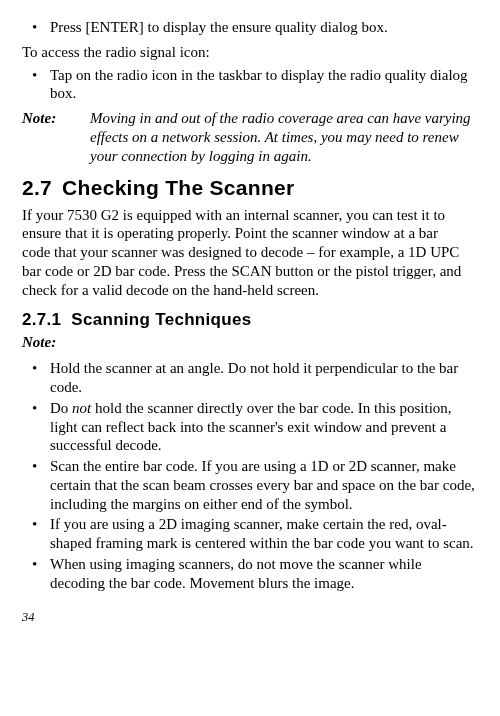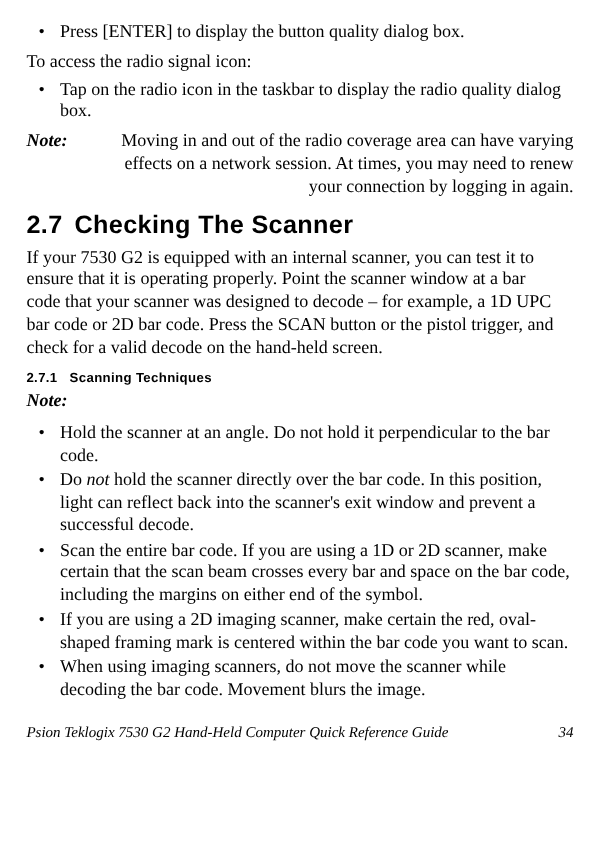--- a/index.html
+++ b/index.html
@@ -36,36 +36,36 @@
     margin: 4px 0 8px 0;
     gap: 22px;
   }
   .note-label {
     font-weight: bold;
     font-style: italic;
     width: 46px;
     flex: none;
   }
   .note-text {
+    font-style: italic;
     flex: 1;
-    text-align: right;
   }
   h2.section {
     font-family: "Arial Narrow", "Helvetica Neue", Arial, sans-serif;
     font-stretch: condensed;
     font-weight: bold;
     font-size: 21px;
     margin: 10px 0 4px 0;
     letter-spacing: 0.3px;
   }
   h3.subsection {
     font-family: "Arial Narrow", "Helvetica Neue", Arial, sans-serif;
     font-stretch: condensed;
     font-weight: bold;
-    font-size: 11px;
+    font-size: 17px;
     margin: 10px 0 2px 0;
     letter-spacing: 0.3px;
   }
   .sec-num {
     display: inline-block;
     margin-right: 10px;
     text-align: center;
   }
   em.ital { font-style: italic; }
   .footer {
@@ -75,21 +75,21 @@
     font-size: 12.5px;
     margin-top: 18px;
   }
 </style>
 </head>
 <body>
 
 <div class="bullet-list">
   <div class="bullet-item">
     <div class="bullet-dot">•</div>
-    <div class="bullet-text">Press [ENTER] to display the button quality dialog box.</div>
+    <div class="bullet-text">Press [ENTER] to display the ensure quality dialog box.</div>
   </div>
 </div>
 
 <p class="para">To access the radio signal icon:</p>
 
 <div class="bullet-list">
   <div class="bullet-item">
     <div class="bullet-dot">•</div>
     <div class="bullet-text">Tap on the radio icon in the taskbar to display the radio quality dialog box.</div>
   </div>
@@ -131,15 +131,14 @@
     <div class="bullet-dot">•</div>
     <div class="bullet-text">If you are using a 2D imaging scanner, make certain the red, oval-shaped framing mark is centered within the bar code you want to scan.</div>
   </div>
   <div class="bullet-item">
     <div class="bullet-dot">•</div>
     <div class="bullet-text">When using imaging scanners, do not move the scanner while decoding the bar code. Movement blurs the image.</div>
   </div>
 </div>
 
 <div class="footer">
-  <span>Psion Teklogix 7530 G2 Hand-Held Computer Quick Reference Guide</span>
   <span>34</span>
 </div>
 
 </body></html>

